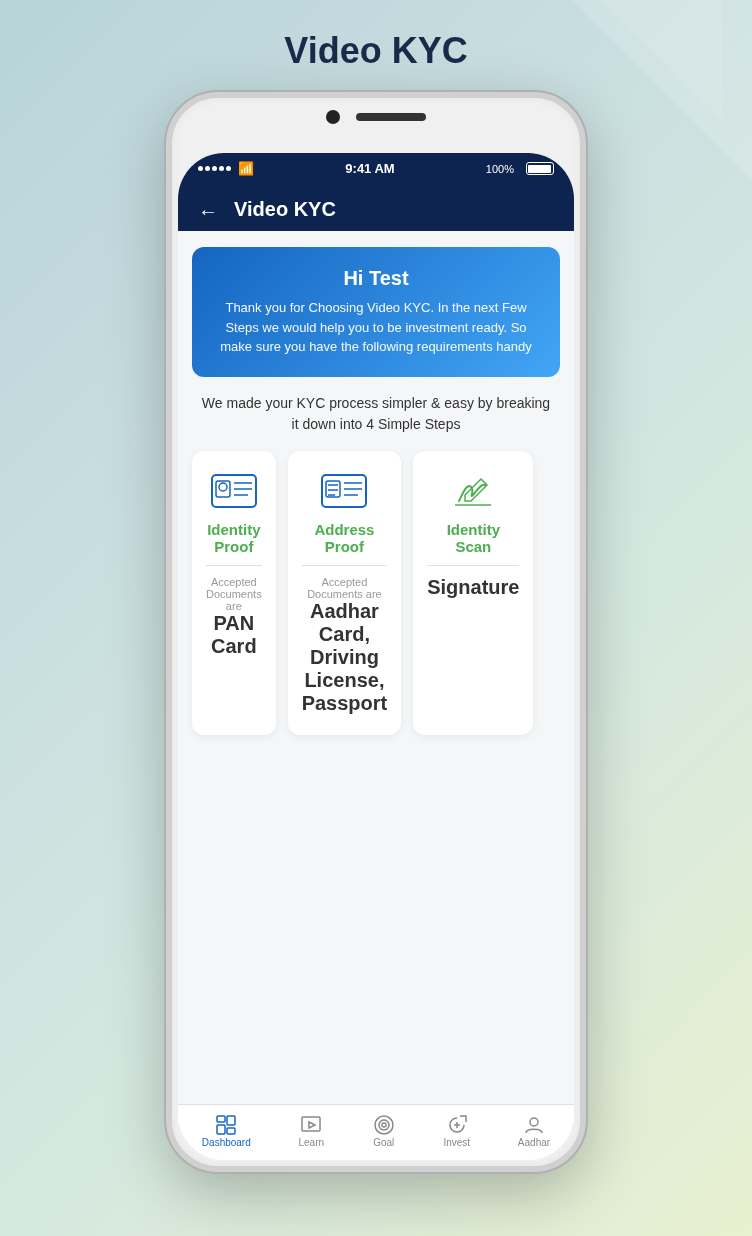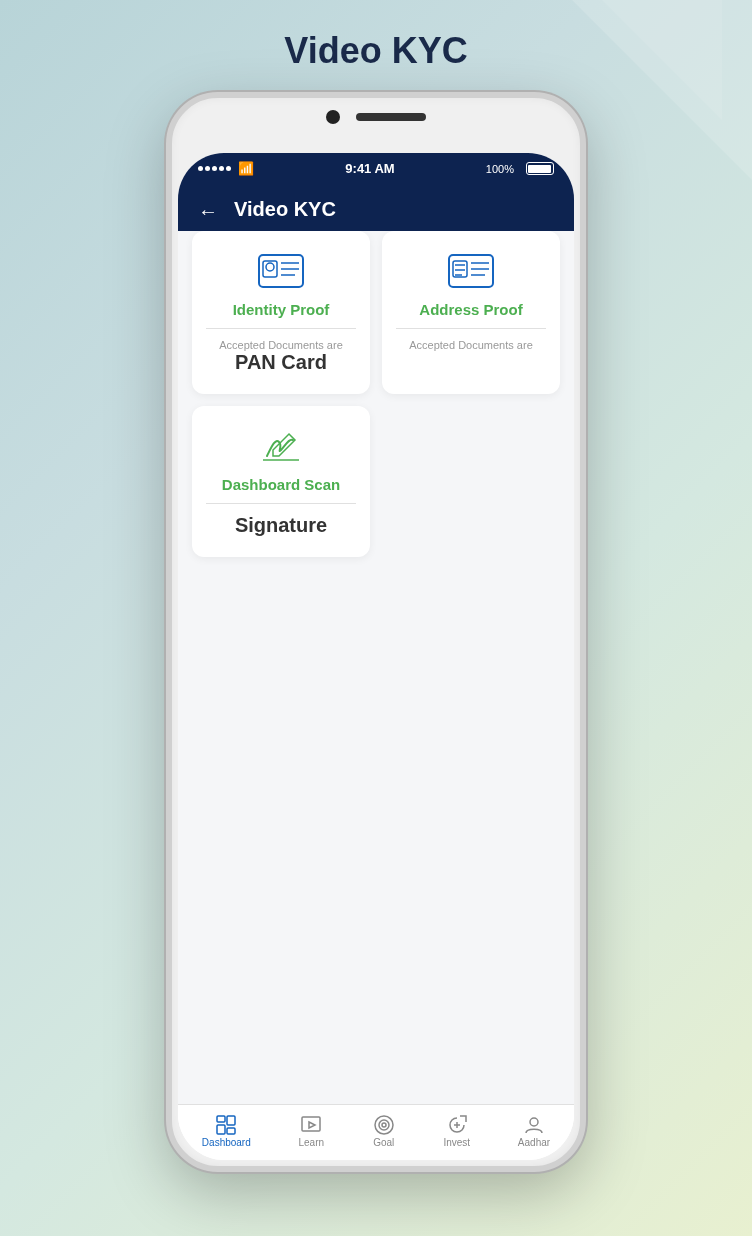--- a/index.html
+++ b/index.html
@@ -230,21 +230,21 @@
       text-align: center;
       font-size: 14px;
       color: #333;
       margin: 10px 20px 16px;
       line-height: 1.5;
     }
 
     
     .cards-grid {
       display: grid;
-      grid-template-columns: 1fr 1fr;
+      grid-template-columns: 1fr 1fr 1fr 1fr;
       gap: 12px;
       margin: 0 14px 14px;
     }
 
     .kyc-card {
       background: white;
       border-radius: 12px;
       padding: 20px 14px;
       display: flex;
       flex-direction: column;
@@ -366,21 +366,26 @@
       </div>
     </div>
 
     <div class="nav-bar">
       <div class="back-arrow">←</div>
       <div class="nav-title">Video KYC</div>
     </div>
 
     <div class="screen-content">
 
-
+      <div class="welcome-banner">
+        <div class="welcome-hi">Hi Test</div>
+        <div class="welcome-desc">Thank you for Choosing Video KYC. In the next Few Steps we would help you to be investment ready. So make sure you have the following requirements handy</div>
+      </div>
+
+      <div class="steps-desc">We made your KYC process simpler &amp; easy by breaking it down into 4 Simple Steps</div>
 
       <div class="cards-grid">
 
         <div class="kyc-card">
           <div class="card-icon">
             <svg width="48" height="36" viewBox="0 0 48 36" fill="none">
               <rect x="2" y="2" width="44" height="32" rx="4" stroke="#1565c0" stroke-width="2" fill="none"></rect>
               <rect x="6" y="8" width="14" height="16" rx="2" stroke="#1565c0" stroke-width="1.5" fill="none"></rect>
               <circle cx="13" cy="14" r="4" stroke="#1565c0" stroke-width="1.5" fill="none"></circle>
               <line x1="24" y1="10" x2="42" y2="10" stroke="#1565c0" stroke-width="1.5"></line>
@@ -403,31 +408,32 @@
               <line x1="8" y1="17" x2="18" y2="17" stroke="#1565c0" stroke-width="1.5"></line>
               <line x1="8" y1="22" x2="15" y2="22" stroke="#1565c0" stroke-width="1.5"></line>
               <line x1="24" y1="10" x2="42" y2="10" stroke="#1565c0" stroke-width="1.5"></line>
               <line x1="24" y1="16" x2="42" y2="16" stroke="#1565c0" stroke-width="1.5"></line>
               <line x1="24" y1="22" x2="38" y2="22" stroke="#1565c0" stroke-width="1.5"></line>
             </svg>
           </div>
           <div class="card-title">Address Proof</div>
           <div class="card-divider"></div>
           <div class="card-doc-label">Accepted Documents are</div>
+          <div class="card-doc-value">Aadhar Card, Driving License, Passport</div>
         </div>
 
         <div class="kyc-card">
           <div class="card-icon">
             <svg width="44" height="36" viewBox="0 0 44 36" fill="none">
               <path d="M8 28 C12 20, 16 10, 20 14 C24 18, 18 26, 22 22 C26 18, 30 10, 34 12" stroke="#4caf50" stroke-width="2" fill="none" stroke-linecap="round"></path>
               <line x1="4" y1="32" x2="40" y2="32" stroke="#4caf50" stroke-width="1.5"></line>
               <path d="M30 6 L36 12 L20 28 L14 28 L14 22 Z" stroke="#4caf50" stroke-width="1.5" fill="none"></path>
             </svg>
           </div>
-          <div class="card-title">Dashboard Scan</div>
+          <div class="card-title">Identity Scan</div>
           <div class="card-divider"></div>
           <div class="card-doc-value">Signature</div>
         </div>
 
 
       </div>
     </div>
 
     <div class="tab-bar">
 

